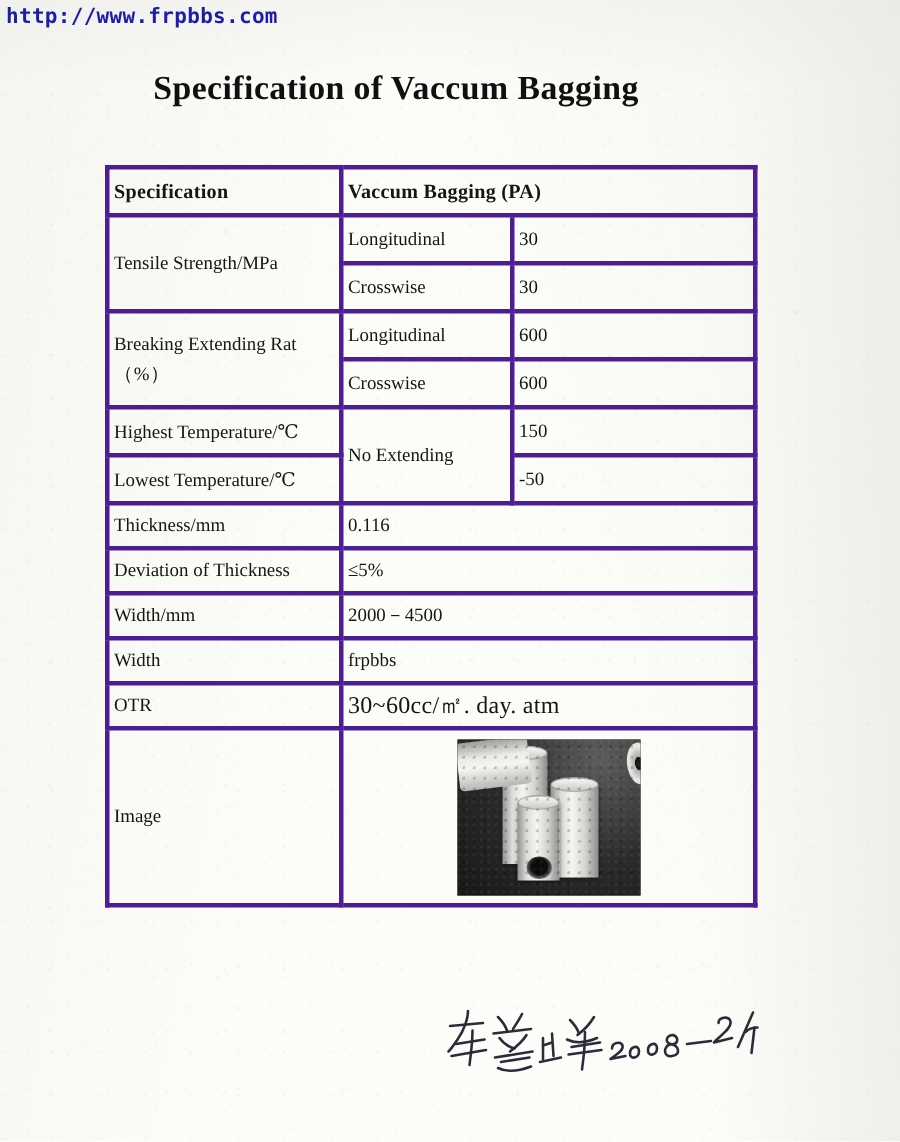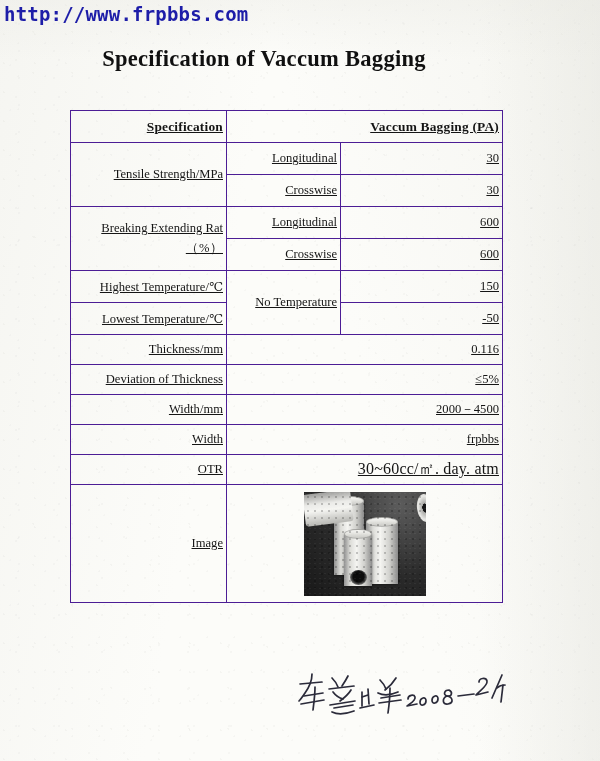--- a/index.html
+++ b/index.html
@@ -49,21 +49,21 @@
     background: linear-gradient(180deg, rgba(232,232,226,0.35) 0%, rgba(255,255,253,0) 100%);
     pointer-events: none;
   }
 
   
   #watermark {
     position: absolute;
     left: 4px;
     top: 3px;
     font-family: "DejaVu Sans Mono", "Liberation Mono", monospace;
-    font-size: 19px;
+    font-size: 14px;
     font-weight: bold;
     letter-spacing: 0.2px;
     color: #1d1da8;
     white-space: nowrap;
     z-index: 6;
   }
 
   
   #doc-title {
     position: absolute;
@@ -86,27 +86,26 @@
     top: 110px;
     width: 432px;
     border-collapse: collapse;
     table-layout: fixed;
     font-size: 12.6px;
     color: #151515;
     z-index: 4;
     background: transparent;
   }
   #spec-table td, #spec-table th {
-    border: 1px solid #4c1d95;
-    text-align: right;
+    border: 3px solid #4c1d95;
+    text-align: left;
     vertical-align: middle;
     padding: 2px 3px;
     font-weight: normal;
     background: transparent;
-    text-decoration: underline;
   }
   #spec-table th {
     font-weight: bold;
     font-size: 13.4px;
     letter-spacing: 0.2px;
   }
   .col-spec  { width: 156px; }
   .col-dir   { width: 114px; }
   .col-val   { width: 162px; }
 
@@ -262,21 +261,21 @@
       <td>Longitudinal</td>
       <td>600</td>
     </tr>
     <tr class="r-std">
       <td>Crosswise</td>
       <td>600</td>
     </tr>
 
     <tr class="r-std">
       <td>Highest Temperature/℃</td>
-      <td rowspan="2">No Temperature</td>
+      <td rowspan="2">No Extending</td>
       <td>150</td>
     </tr>
     <tr class="r-std">
       <td>Lowest Temperature/℃</td>
       <td>-50</td>
     </tr>
 
     <tr class="r-single">
       <td>Thickness/mm</td>
       <td colspan="2">0.116</td>

